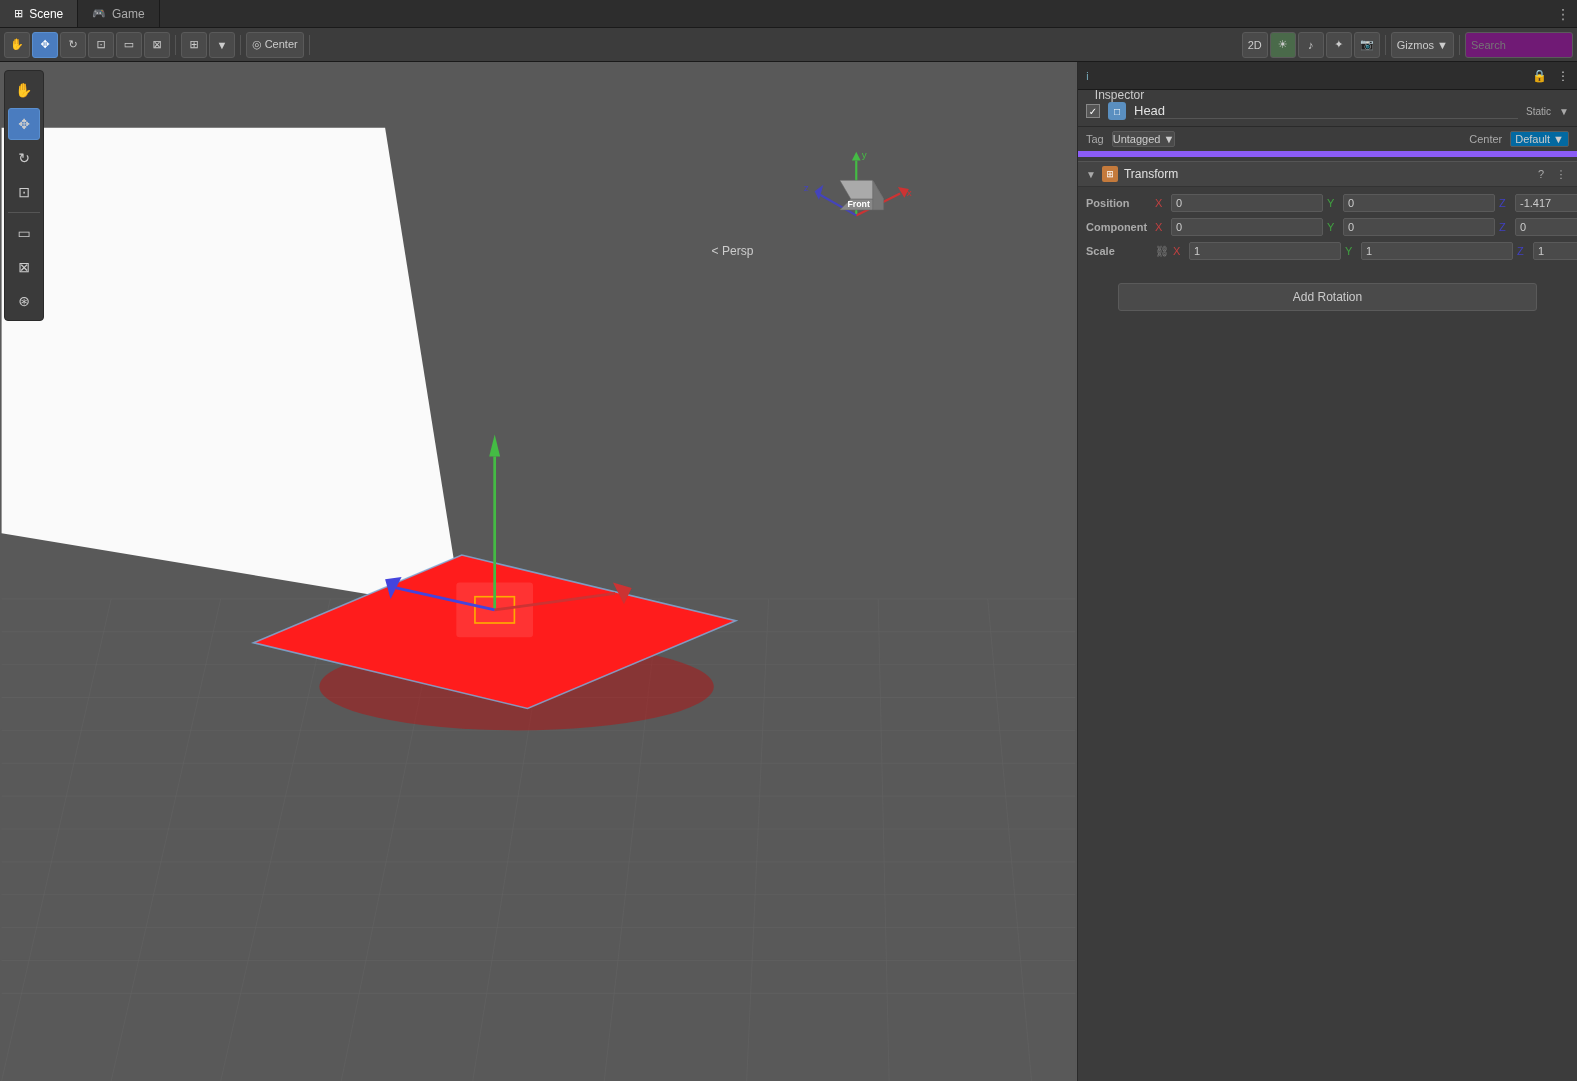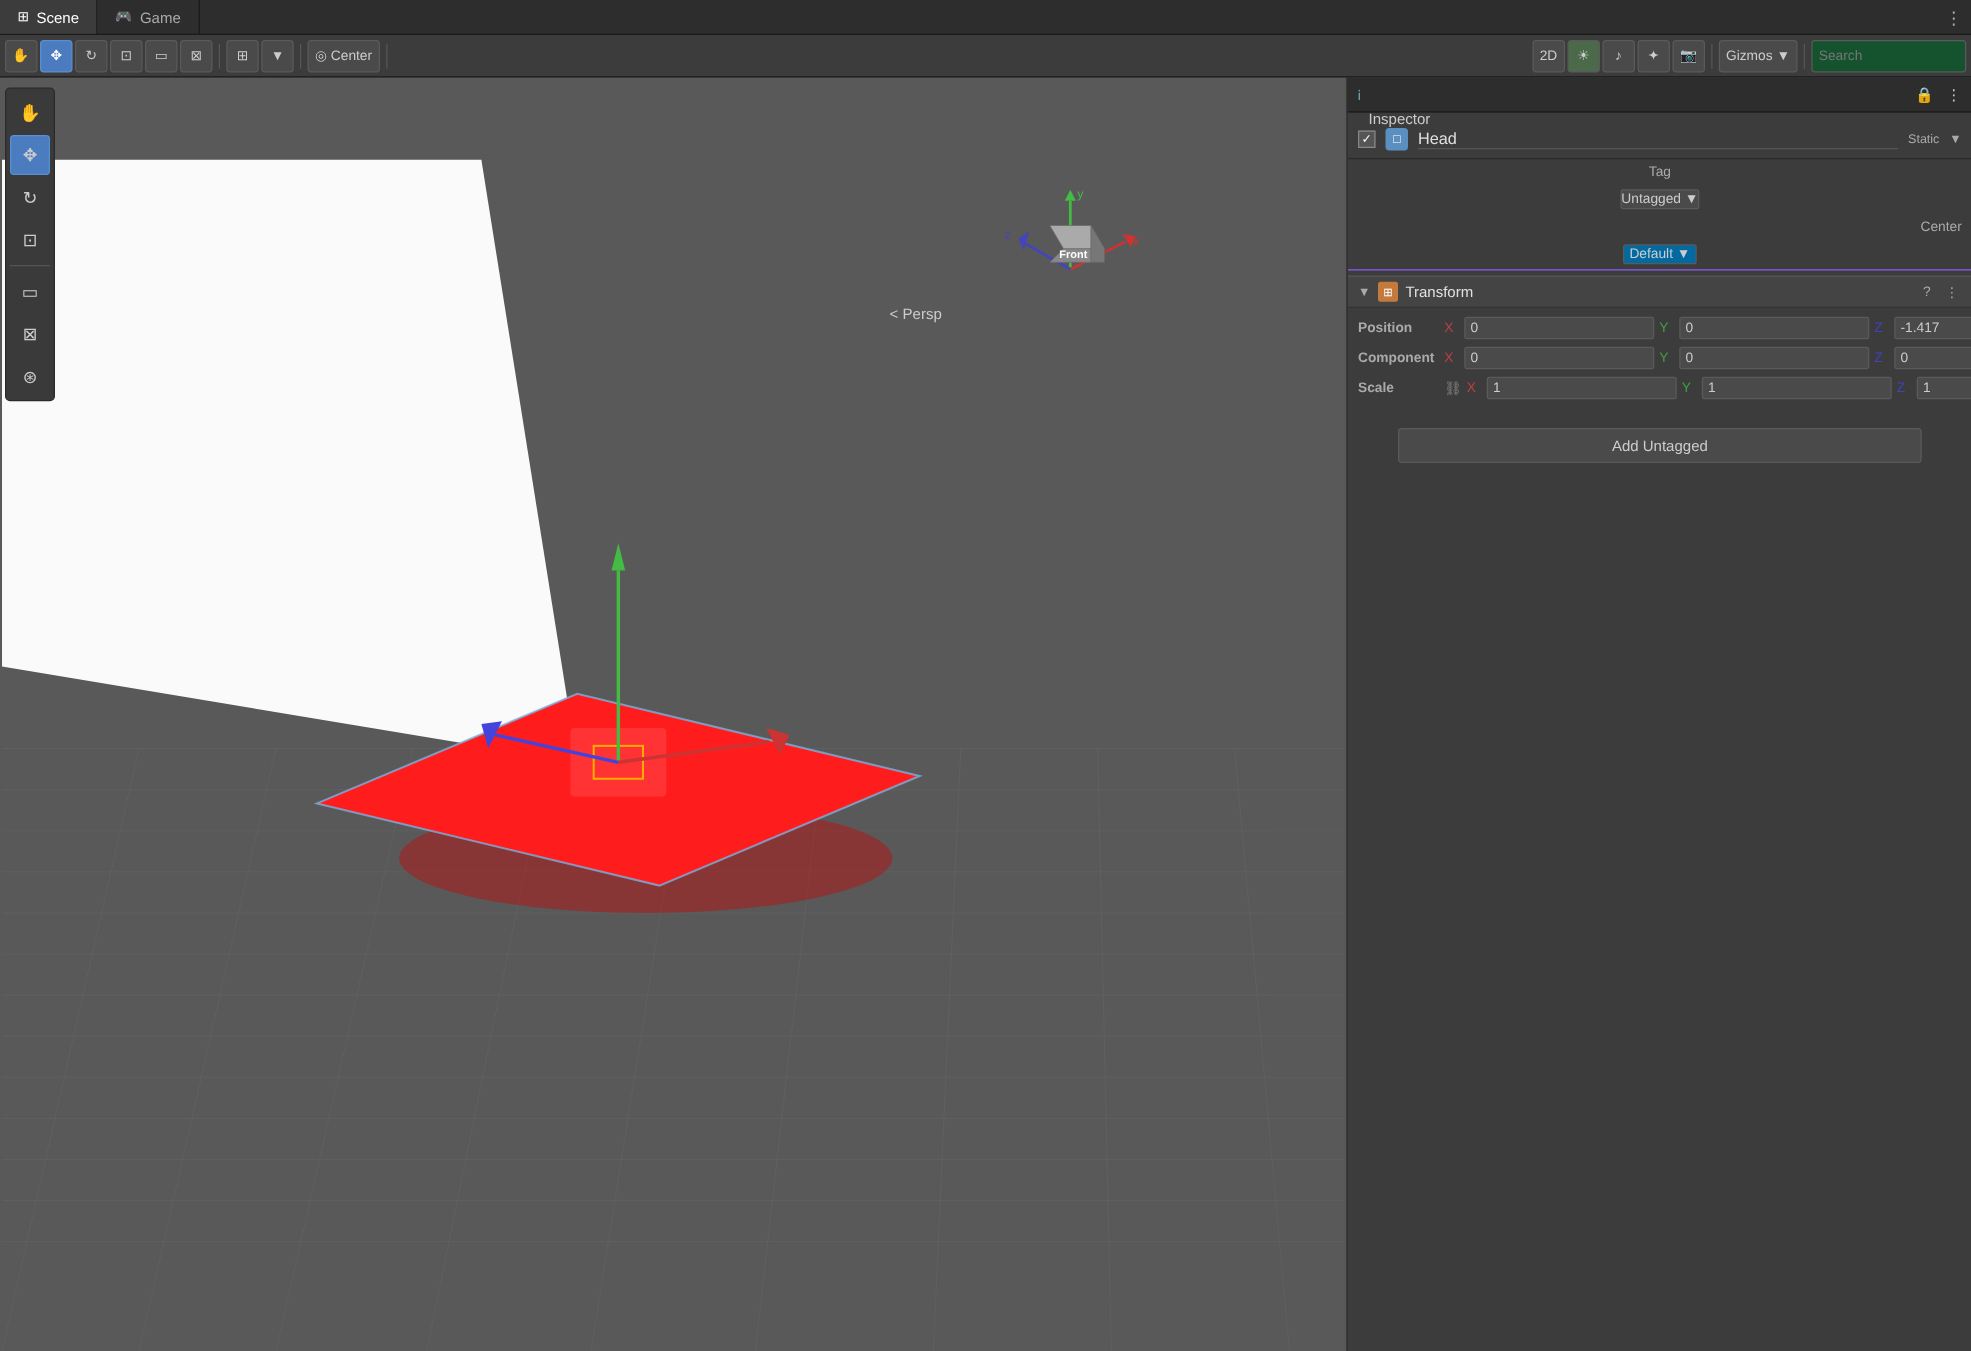--- a/index.html
+++ b/index.html
@@ -229,22 +229,21 @@
       color: #aaa;
       cursor: pointer;
     }
 
     
     .tag-layer-row {
       display: flex;
       align-items: center;
       padding: 4px 8px;
       gap: 8px;
-      border-bottom: 1px solid #8b5cf6;
-      flex-direction: column;
+      border-bottom: 6px solid #8b5cf6;
     }
     .tag-label { color: #aaa; font-size: 11px; }
     .tag-select {
       background: #4a4a4a;
       border: 1px solid #5a5a5a;
       color: #ccc;
       font-size: 11px;
       padding: 1px 0;
       border-radius: 2px;
       cursor: pointer;
@@ -413,21 +412,21 @@
   <div class="toolbar-sep"></div>
   <div class="toolbar-spacer"></div>
   <div class="toolbar-btn">2D</div>
   <div class="toolbar-btn highlighted">☀</div>
   <div class="toolbar-btn">♪</div>
   <div class="toolbar-btn">✦</div>
   <div class="toolbar-btn">📷</div>
   <div class="toolbar-sep"></div>
   <div class="toolbar-btn">Gizmos ▼</div>
   <div class="toolbar-sep"></div>
-  <input type="text" class="toolbar-btn" style="width: 124px; background: #14532d; color: rgb(170, 170, 170);" placeholder="Search">
+  <input type="text" class="toolbar-btn" style="width: 108px; background: #701a75; color: rgb(170, 170, 170);" placeholder="Search">
 </div>
 
 <div class="main-area">
 
   <div class="scene-view">
 
     <div class="toolbox">
       <div class="toolbox-btn">✋</div>
       <div class="toolbox-btn active">✥</div>
       <div class="toolbox-btn">↻</div>
@@ -594,19 +593,19 @@
             <input class="transform-input" type="text" value="1" style="">
             <span class="transform-axis transform-axis-y">Y</span>
             <input class="transform-input" type="text" value="1" style="">
             <span class="transform-axis transform-axis-z">Z</span>
             <input class="transform-input" type="text" value="1" style="">
           </div>
         </div>
       </div>
 
       <div class="add-component-row">
-        <div class="add-component-btn">Add Untagged</div>
+        <div class="add-component-btn">Add Rotation</div>
       </div>
 
     </div>
   </div>
 
 </div>
 
 </body></html>

